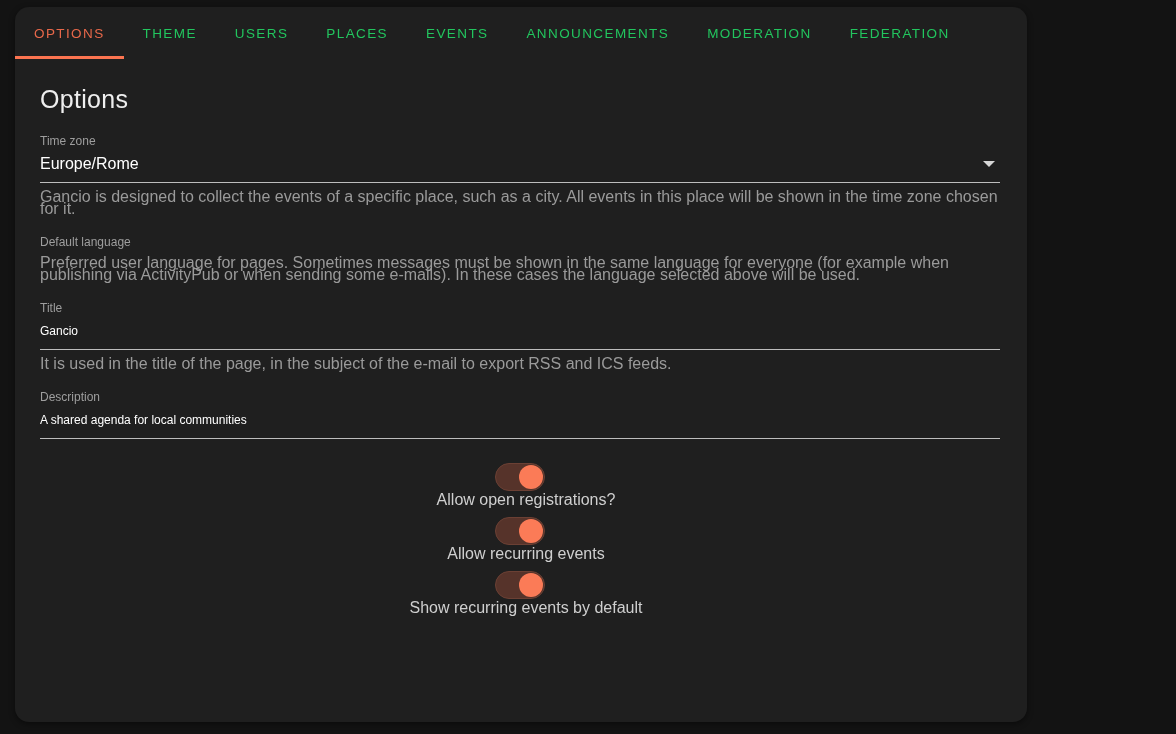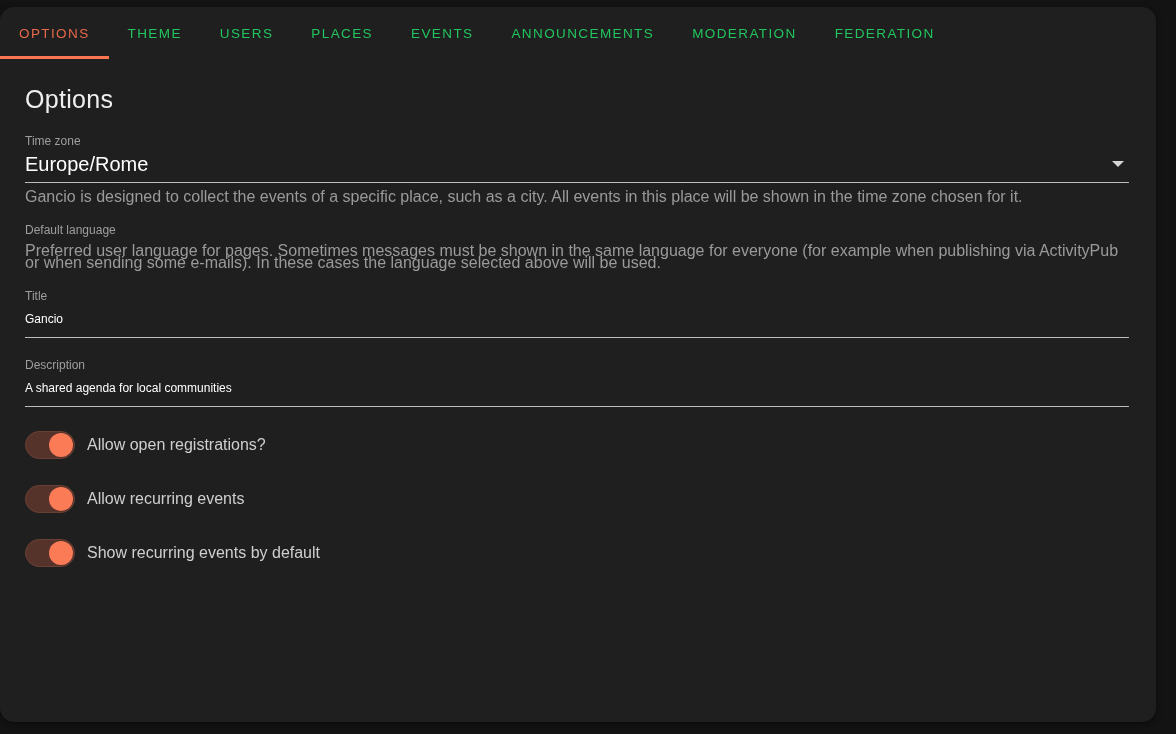--- a/index.html
+++ b/index.html
@@ -6,22 +6,22 @@
   html, body { margin: 0; padding: 0; }
   body {
     width: 1176px; height: 734px;
     background: #131313;
     font-family: "Liberation Sans", sans-serif;
     overflow: hidden;
     position: relative;
   }
   .card {
     position: absolute;
-    left: 0; top: 7px;
-    width: 1156px; height: 715px;
+    left: 15px; top: 7px;
+    width: 1012px; height: 715px;
     background: #1f1f1f;
     border-radius: 14px;
     box-shadow: 0 2px 6px rgba(0,0,0,0.45);
     overflow: hidden;
   }
   
   .tabs {
     display: flex;
     height: 52px;
     align-items: stretch;
@@ -64,21 +64,21 @@
     margin-bottom: 3px;
   }
   .field-control {
     display: flex;
     align-items: center;
     padding: 2px 0 7px 0;
     border-bottom: 1px solid #bdbdbd;
     cursor: pointer;
   }
   .field-value {
-    font-size: 20px;
+    font-size: 16px;
     line-height: 22px;
     color: #ffffff;
     flex: 1;
   }
   .field-input {
     background: transparent;
     border: none;
     outline: none;
     font-size: 12px;
     line-height: 22px;
@@ -101,20 +101,21 @@
     color: #9a9a9a;
     margin-top: 8px;
   }
   
   .toggle-section { margin-top: 24px; }
   .toggle-row {
     display: flex;
     align-items: center;
     height: 28px;
     margin-bottom: 26px;
+    flex-direction: column;
   }
   .switch {
     width: 50px; height: 28px;
     border-radius: 14px;
     background: #56332a;
     border: 1px solid #6b4034;
     position: relative;
     cursor: pointer;
     flex: none;
   }
@@ -163,20 +164,21 @@
     <div class="field">
       <div class="field-label">Default language</div>
       <div class="field-hint">Preferred user language for pages. Sometimes messages must be shown in the same language for everyone (for example when publishing via ActivityPub or when sending some e-mails). In these cases the language selected above will be used.</div>
     </div>
 
     <div class="field">
       <div class="field-label">Title</div>
       <div class="field-control">
         <input class="field-input" type="text" value="Gancio" style="">
       </div>
+      <div class="field-hint">It is used in the title of the page, in the subject of the e-mail to export RSS and ICS feeds.</div>
     </div>
 
     <div class="field">
       <div class="field-label">Description</div>
       <div class="field-control">
         <input class="field-input" type="text" value="A shared agenda for local communities" style="">
       </div>
     </div>
 
     <div class="toggle-section">

